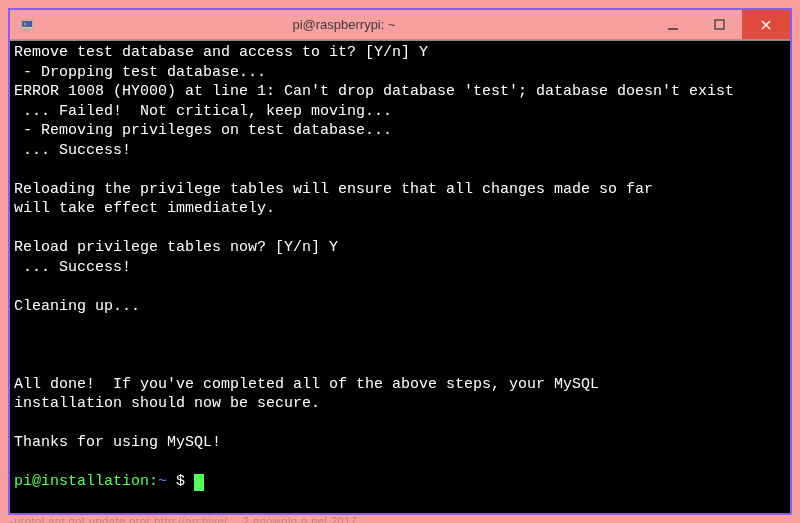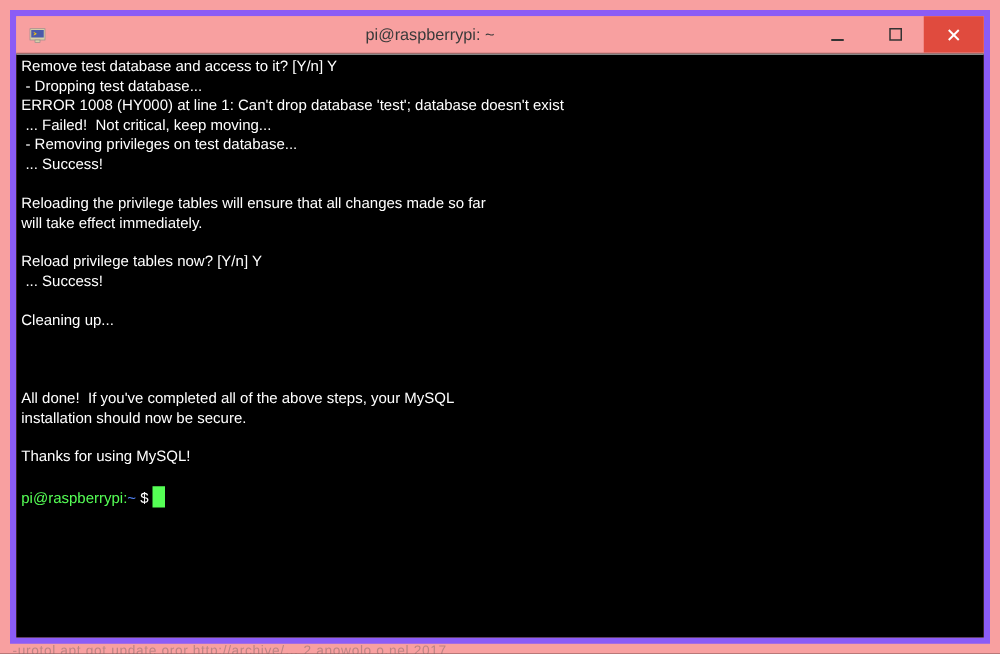--- a/index.html
+++ b/index.html
@@ -12,21 +12,21 @@
       overflow: hidden;
     }
     .window {
       position: absolute;
       top: 8px;
       left: 8px;
       right: 8px;
       bottom: 8px;
       display: flex;
       flex-direction: column;
-      border: 5px solid #8b5cf6;
+      border: 2px solid #8b5cf6;
     }
     .titlebar {
       height: 30px;
       background: #f8a0a0;
       display: flex;
       align-items: center;
       border-bottom: 1px solid #d08080;
     }
     .app-icon {
       width: 20px;
@@ -62,22 +62,22 @@
       background: #e04b3e;
       color: #fff;
       width: 48px;
     }
     .win-btn.close svg { stroke: #fff; }
     .win-btn svg { stroke: #333; }
     .terminal {
       flex: 1;
       background: #000;
       color: #fff;
-      font-family: Liberation Sans, sans-serif;
-      font-size: 12px;
+      font-family: Liberation Mono, monospace;
+      font-size: 15px;
       line-height: 1.3;
       padding: 2px 4px 2px 4px;
       white-space: pre-wrap;
       overflow: hidden;
       border-top: 1px solid #888;
     }
     .prompt {
       display: inline;
     }
     .prompt-user { color: #55ff55; }
@@ -152,16 +152,16 @@
 
 Cleaning up...
 
 
 
 All done!  If you've completed all of the above steps, your MySQL
 installation should now be secure.
 
 Thanks for using MySQL!
 
-</span><span class="prompt"><span class="prompt-user">pi@raspberrypi</span><span class="prompt-user">:</span><span class="prompt-path">~ </span><span class="prompt-dollar">$ </span></span><span class="cursor"></span></div>
+</span><span class="prompt"><span class="prompt-user">pi@installation</span><span class="prompt-user">:</span><span class="prompt-path">~ </span><span class="prompt-dollar">$ </span></span><span class="cursor"></span></div>
 </div>
 
 <div class="footer-noise">-urotol apt got update oror   http://archive/…                                     2 anowolo    o.nel 2017</div>
 
 </body></html>

